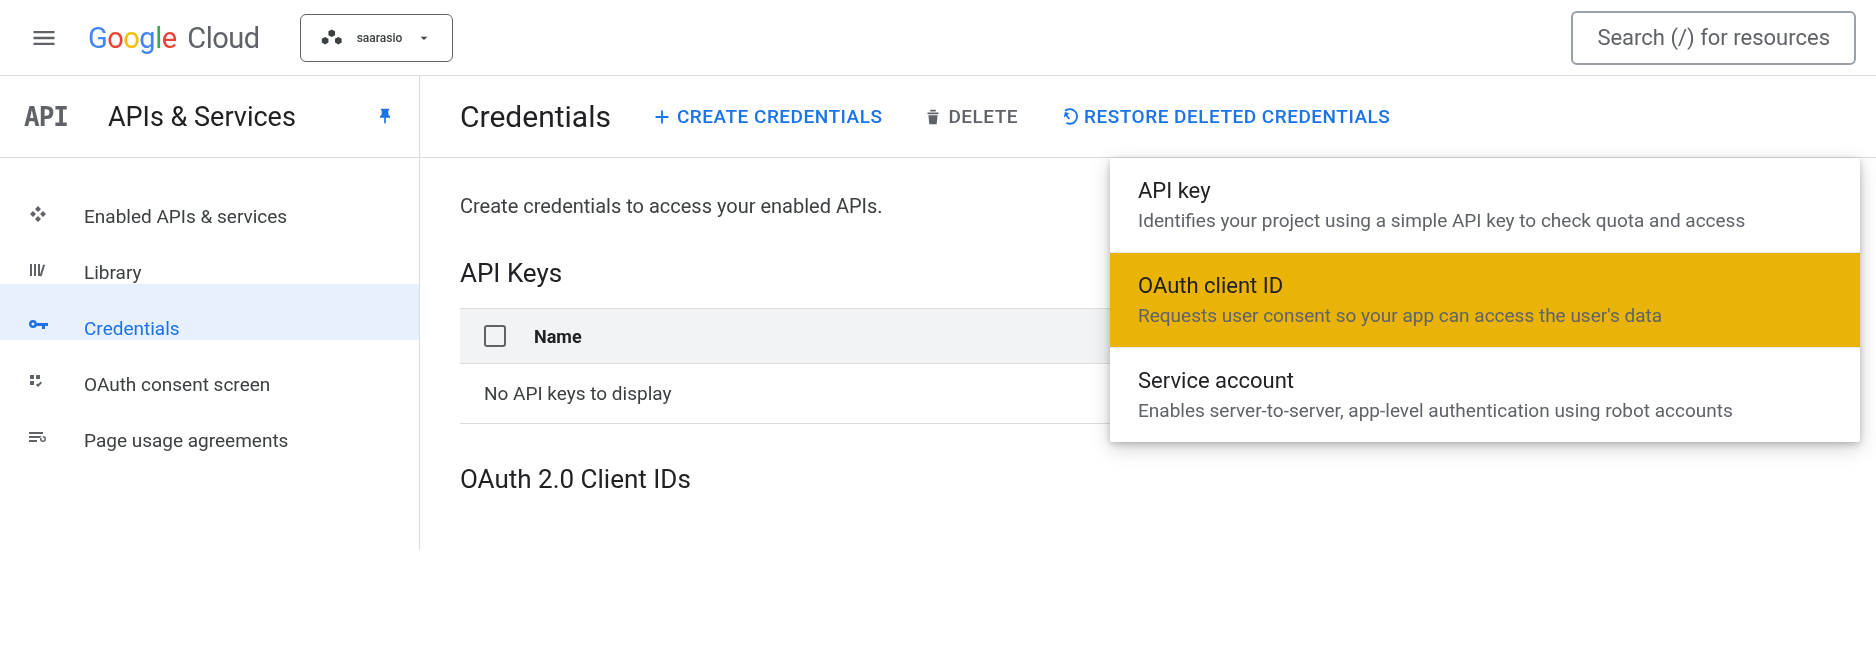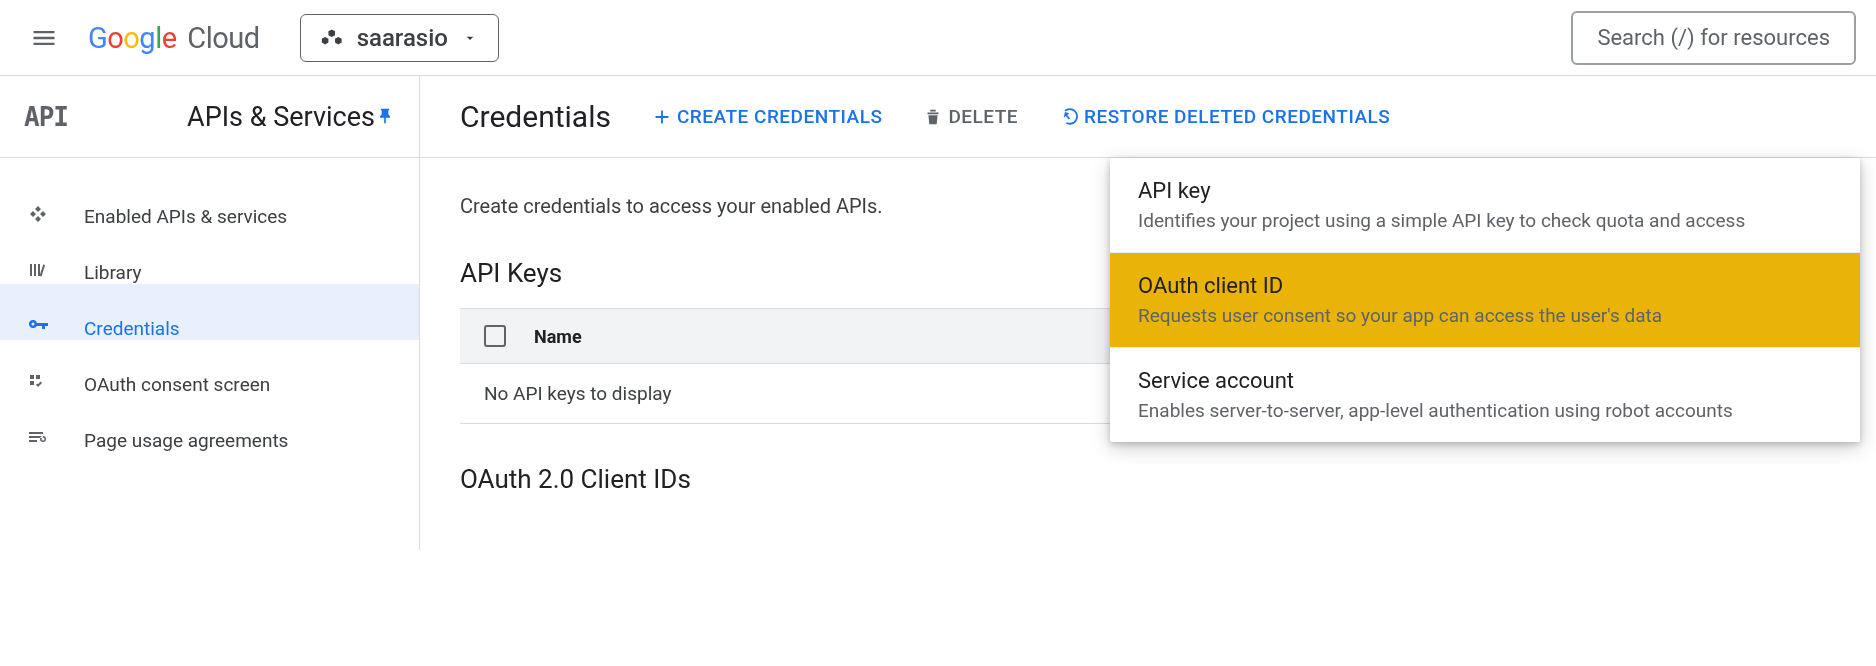--- a/index.html
+++ b/index.html
@@ -6,34 +6,34 @@
   body { font-family: 'Google Sans', Roboto, Arial, sans-serif; font-size: 14px; color: #202124; background: #fff; overflow: hidden; }
 
   
   .topbar { display: flex; align-items: center; height: 76px; padding: 0 20px; border-bottom: 1px solid #dadce0; gap: 20px; }
   .menu-btn { width: 48px; height: 48px; display: flex; align-items: center; justify-content: center; cursor: pointer; border-radius: 50%; }
   .menu-btn svg { width: 28px; height: 28px; fill: #5f6368; }
   .logo { display: flex; align-items: baseline; font-size: 29px; letter-spacing: -0.5px; font-weight: 400; cursor: pointer; }
   .logo .g1{color:#4285F4}.logo .o1{color:#EA4335}.logo .o2{color:#FBBC05}.logo .g2{color:#4285F4}.logo .l{color:#34A853}.logo .e{color:#EA4335}
   .logo .cloud { color:#5f6368; font-weight:400; margin-left:4px; }
   .project-picker { display:flex; align-items:center; gap:14px; height:48px; padding:0 20px; border:1px solid #5f6368; border-radius:6px; cursor:pointer; margin-left:20px; }
-  .project-picker .proj-name { font-size:24px; font-weight:500; color:#3c4043; }
+  .project-picker .proj-name { font-size:12px; font-weight:500; color:#3c4043; }
   .project-picker svg.hex { width:22px; height:22px; }
   .project-picker svg.caret { width:16px; height:16px; fill:#3c4043; }
   .spacer { flex:1; }
   .search { height:54px; border:2px solid #9aa0a6; border-radius:6px; display:flex; align-items:center; padding:0 24px; font-size:22px; color:#5f6368; min-width:280px; }
 
   
   .body { display:flex; height:calc(100% - 76px); }
 
   
   .sidebar { width:420px; border-right:1px solid #dadce0; }
-  .sidebar-header { display:flex; align-items:center; height:82px; padding:0 24px; border-bottom:1px solid #dadce0; }
+  .sidebar-header { display:flex; align-items:center; height:82px; padding:0 24px; border-bottom:1px solid #dadce0;gap:16px; }
   .sidebar-header .api-icon { font-family: monospace; font-size:26px; font-weight:700; color:#5f6368; letter-spacing:-1px; margin-right:24px; }
-  .sidebar-header .title { font-size:27px; font-weight:400; color:#202124; flex:1;text-align:right; }
+  .sidebar-header .title { font-size:27px; font-weight:400; color:#202124; flex:1; }
   .pin { width:20px; height:20px; fill:#1a73e8; }
   .nav { padding:14px 0; }
   .nav-item { display:flex; align-items:flex-end; height:56px; padding:0 24px; gap:32px; cursor:pointer; font-size:19px; color:#3c4043; }
   .nav-item.active { background:#e8f0fe; color:#1a73e8; }
   .nav-item .icon { width:28px; height:28px; display:flex; align-items:center; justify-content:center; }
   .nav-item .icon svg { width:24px; height:24px; fill:#5f6368; }
   .nav-item.active .icon svg { fill:#1a73e8; }
 
   
   .main { flex:1; position:relative; }

